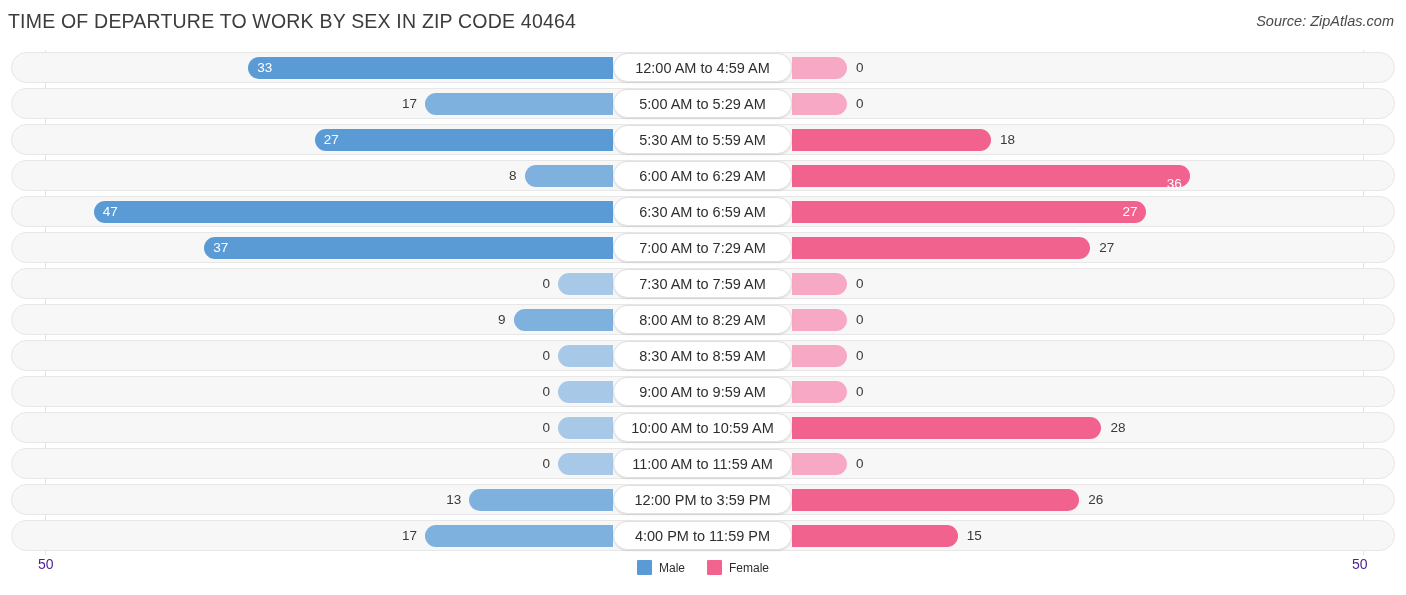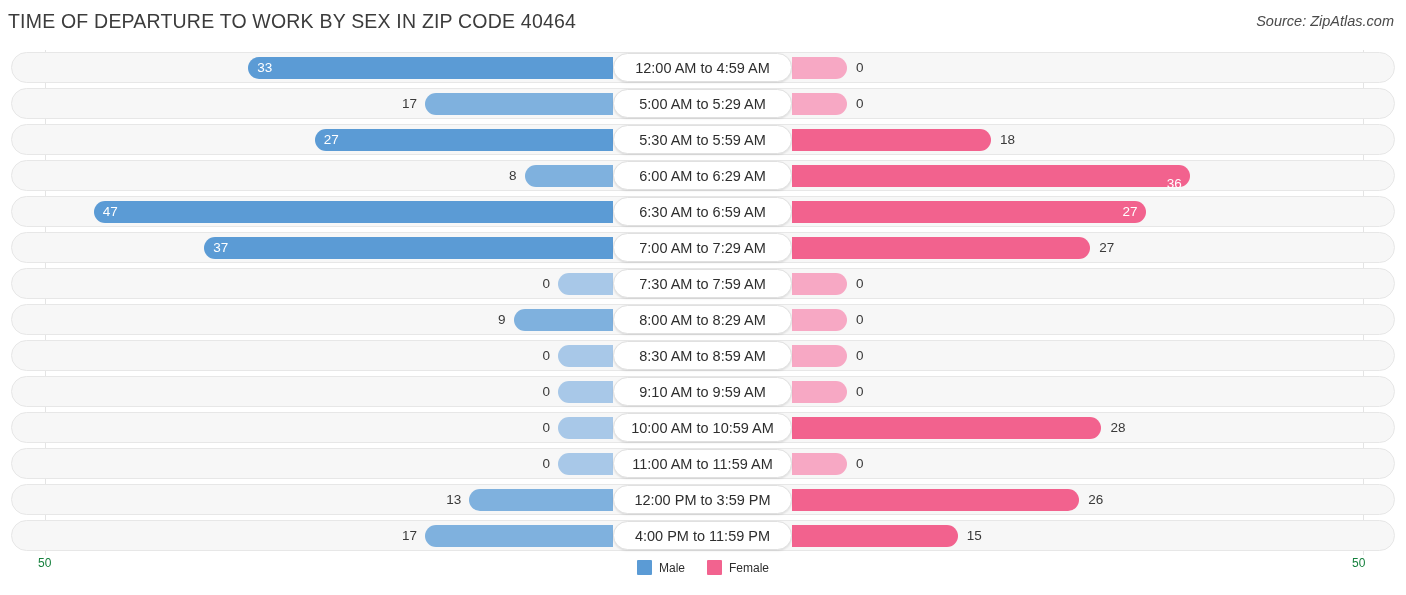--- a/index.html
+++ b/index.html
@@ -128,22 +128,22 @@
   .axis {
     position: absolute;
     top: 556px;
     left: 0;
     width: 1406px;
     height: 22px;
   }
   .axis-tick {
     position: absolute;
     top: 0;
-    font-size: 12px;
-    color: #15803d;
+    font-size: 14px;
+    color: #4c1d95;
   }
   .axis-tick.left  { left: 38px; }
   .axis-tick.right { left: 1352px; }
 
   .legend {
     position: absolute;
     top: 560px;
     left: 0;
     width: 1406px;
     text-align: center;
@@ -251,21 +251,21 @@
         <div class="bar male" style="left:558px;width:55px;background:#a8c8e8;"></div>
         <div class="bar-value outside" style="left:516px;width:34px;text-align:right;">0</div>
         <div class="cat-pill" style="left:613px;width:179px;">8:30 AM to 8:59 AM</div>
         <div class="bar female" style="left:792px;width:55px;background:#f7a8c4;"></div>
         <div class="bar-value outside" style="left:856px;">0</div>
       </div>
       <div class="row">
         <div class="track"></div>
         <div class="bar male" style="left:558px;width:55px;background:#a8c8e8;"></div>
         <div class="bar-value outside" style="left:516px;width:34px;text-align:right;">0</div>
-        <div class="cat-pill" style="left:613px;width:179px;">9:10 AM to 9:59 AM</div>
+        <div class="cat-pill" style="left:613px;width:179px;">9:00 AM to 9:59 AM</div>
         <div class="bar female" style="left:792px;width:55px;background:#f7a8c4;"></div>
         <div class="bar-value outside" style="left:856px;">0</div>
       </div>
       <div class="row">
         <div class="track"></div>
         <div class="bar male" style="left:558px;width:55px;background:#a8c8e8;"></div>
         <div class="bar-value outside" style="left:516px;width:34px;text-align:right;">0</div>
         <div class="cat-pill" style="left:613px;width:179px;">10:00 AM to 10:59 AM</div>
         <div class="bar female" style="left:792px;width:309.40000000000003px;background:#f2628e;"></div>
         <div class="bar-value outside" style="left:1110.4px;text-align:center;">28</div>

